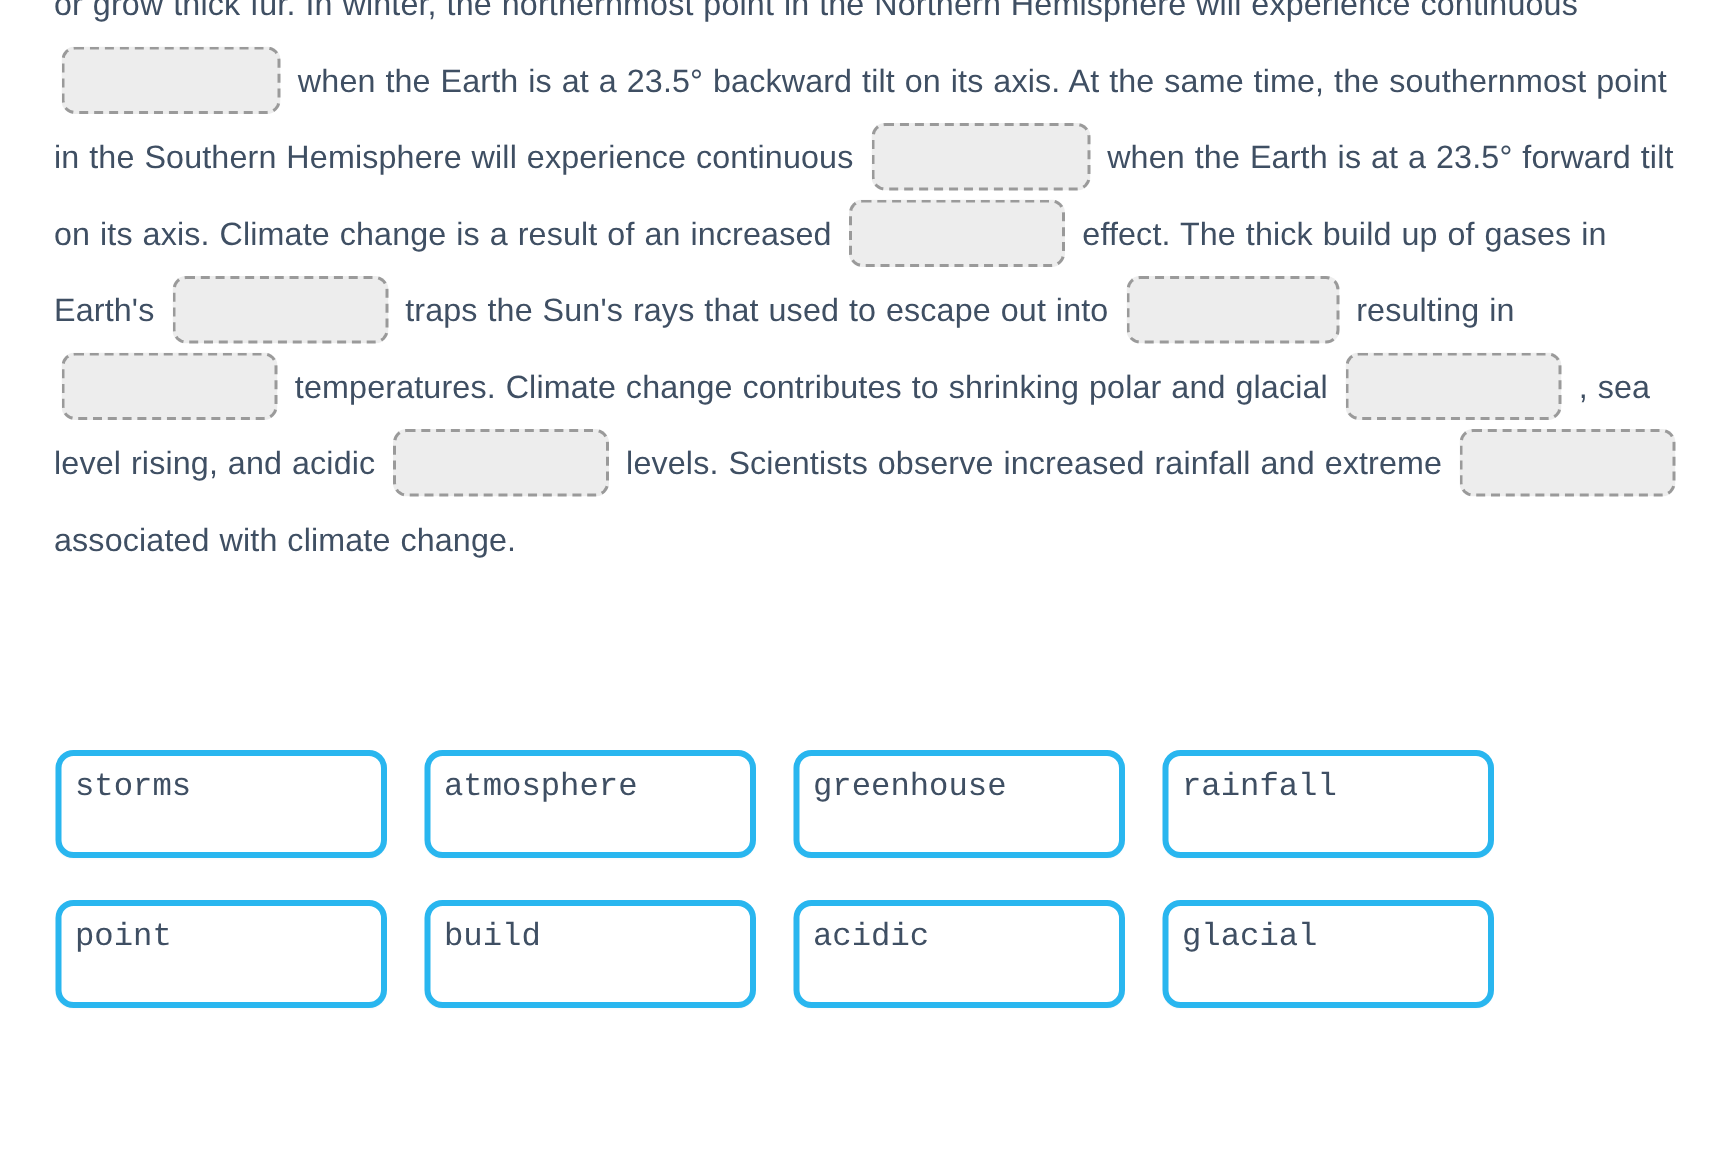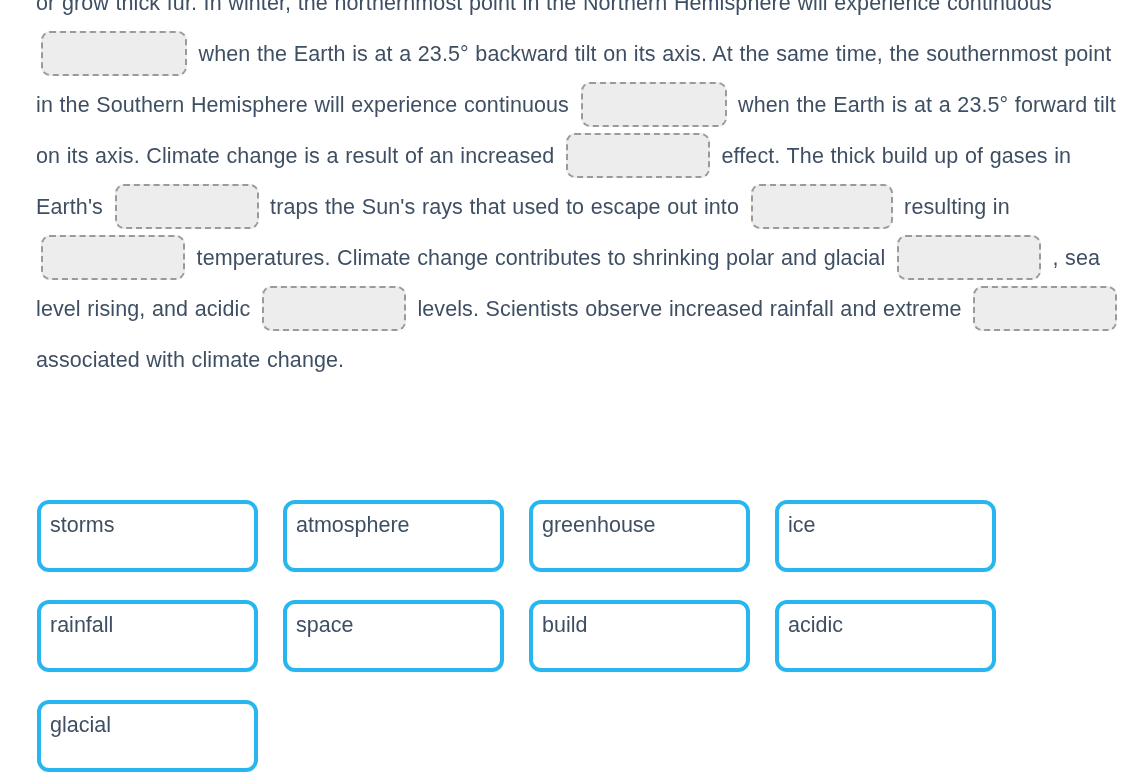--- a/index.html
+++ b/index.html
@@ -77,36 +77,36 @@
     background: #ffffff;
     border: 4px solid #29b6ef;
     border-radius: 12px;
     padding: 7px 0 0 9px;
     font-size: 21.5px;
     line-height: 28px;
     color: #3f4f63;
     cursor: pointer;
     box-shadow: 0 1px 0 rgba(0,0,0,0.02);
     user-select: none;
+    font-family: Liberation Mono, monospace;
   }
 </style>
 </head>
 <body>
 
 <div id="page">
 
   <div class="cloze-area">
     <div class="cloze-text" id="cloze-text"><span class="seg">or grow thick fur. In winter, the northernmost point in the Northern Hemisphere will experience continuous </span><span class="blank w-wide"></span><span class="seg"> when the Earth is at a 23.5° backward tilt on its axis. At the same time, the southernmost point in the Southern Hemisphere will experience continuous </span><span class="blank w-wide"></span><span class="seg"> when the Earth is at a 23.5° forward tilt on its axis. Climate change is a result of an increased </span><span class="blank w-mid"></span><span class="seg"> effect. The thick build up of gases in Earth's </span><span class="blank w-mid"></span><span class="seg"> traps the Sun's rays that used to escape out into </span><span class="blank w-narrow"></span><span class="seg"> resulting in </span><span class="blank w-mid"></span><span class="seg"> temperatures. Climate change contributes to shrinking polar and glacial </span><span class="blank w-mid"></span><span class="seg"> , sea level rising, and acidic </span><span class="blank w-mid"></span><span class="seg"> levels. Scientists observe increased rainfall and extreme </span><span class="blank w-mid"></span><span class="seg"> associated with climate change.</span></div>
   </div>
 
   <div class="word-bank" id="word-bank">
       <div class="word-tile">storms</div>
       <div class="word-tile">atmosphere</div>
       <div class="word-tile">greenhouse</div>
-      <div class="word-tile">ice</div>
       <div class="word-tile">rainfall</div>
-      <div class="word-tile">space</div>
+      <div class="word-tile">point</div>
       <div class="word-tile">build</div>
       <div class="word-tile">acidic</div>
       <div class="word-tile">glacial</div>
     </div>
 
 </div>
 
 </body></html>

